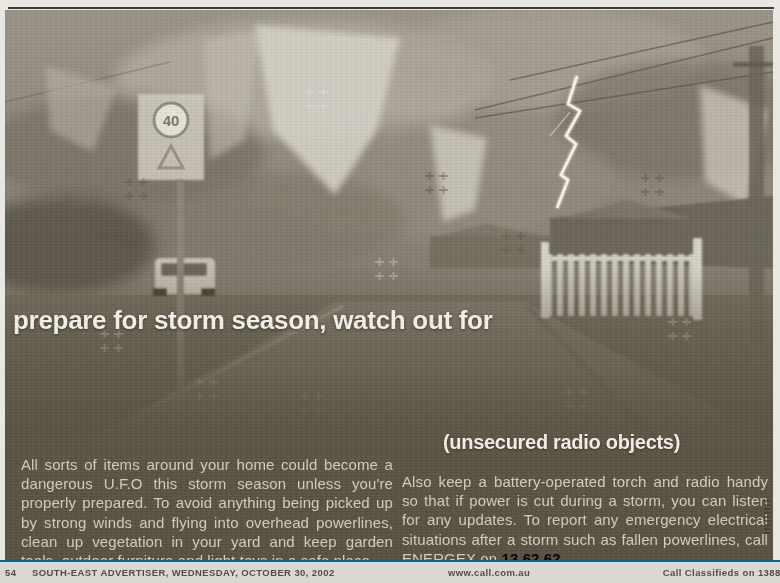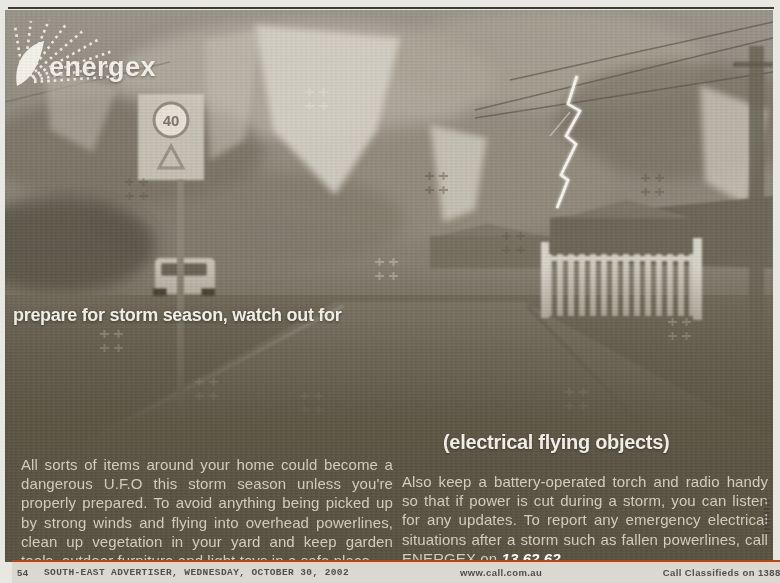--- a/index.html
+++ b/index.html
@@ -13,41 +13,41 @@
     background:linear-gradient(180deg,rgba(93,86,69,0) 0%,rgba(93,86,69,0) 46%,
       rgba(92,85,68,.5) 60%,rgba(91,84,67,.95) 75%,#5b5444 83%,#595242 100%);}
   .grain{position:absolute;inset:0;pointer-events:none;opacity:.8;
     background-image:repeating-linear-gradient(0deg,rgba(255,255,255,.03) 0 1px,rgba(0,0,0,.035) 2px 3px),
       repeating-linear-gradient(90deg,rgba(0,0,0,.02) 0 2px,rgba(255,255,255,.02) 3px 5px);}
   
   .logo{position:absolute;left:8px;top:8px;width:230px;height:80px;}
   .logo-text{position:absolute;left:36px;top:34px;color:#f4f2ea;font-size:27px;font-weight:bold;
     letter-spacing:.5px;text-shadow:0 1px 3px rgba(60,55,40,.6);}
   
-  .tagline{position:absolute;left:8px;top:295px;color:#f4f2ea;font-size:18px;font-weight:bold;
+  .tagline{position:absolute;left:8px;top:295px;color:#f4f2ea;font-size:26px;font-weight:bold;
     letter-spacing:-.3px;text-shadow:0 1px 3px rgba(40,36,26,.75);white-space:nowrap;}
   .headline{position:absolute;left:221px;top:318px;color:#f6f4ee;font-size:97px;font-weight:bold;
     letter-spacing:-6px;line-height:1;text-shadow:0 2px 4px rgba(40,36,26,.5);}
   .subheadline{position:absolute;left:438px;top:421px;color:#f4f2ea;font-size:20px;font-weight:bold;
     letter-spacing:-.3px;text-shadow:0 1px 2px rgba(30,27,18,.6);white-space:nowrap;}
   
   .col-left{position:absolute;left:16px;top:430px;width:372px;color:#d4cfc1;font-size:15px;
     line-height:1.28;text-align:justify;letter-spacing:.1px;}
   .col-right{position:absolute;left:397px;top:447px;width:366px;color:#d4cfc1;font-size:15px;
     line-height:1.28;text-align:justify;letter-spacing:.1px;}
-  .phone{font-weight:bold;color:#ffffff;font-style:italic;}
+  .phone{font-weight:bold;color:#000000;}
   .code-mark{position:absolute;right:3px;bottom:28px;width:6px;height:36px;opacity:.65;
     background:repeating-linear-gradient(0deg,#3c382e 0 2px,rgba(0,0,0,0) 2px 4px);}
   
   .footer{position:absolute;left:0;right:0;bottom:0;height:21px;background:#dbd8d1;overflow:hidden;
-    border-top:2px solid #c2410c;margin-left:12px;}
+    border-top:2px solid #0369a1;}
   .footer span{position:absolute;top:5px;font-size:9.5px;font-weight:bold;color:#504e48;
     letter-spacing:.4px;white-space:nowrap;}
   .pageno{left:5px;}
-  .publication{left:32px;font-family:Liberation Mono, monospace;}
+  .publication{left:32px;}
   .website{left:448px;}
   .classifieds{right:-12px;}
 </style>
 </head>
 <body>
 
 <div class="page">
   <div class="top-rule"></div>
 
   <div class="ad">
@@ -172,40 +172,23 @@
         <use href="#xc" x="300" y="78" stroke="#ece8dc" opacity=".4"></use>
         <use href="#xc" x="497" y="222" stroke="#57523f" opacity=".35"></use>
         <use href="#xc" x="663" y="308" stroke="#ece8dc" opacity=".4"></use>
         <use href="#xc" x="120" y="168" stroke="#57523f" opacity=".35"></use>
         <use href="#xc" x="370" y="248" stroke="#ece8dc" opacity=".35"></use>
       </g>
     </svg>
 
     <div class="shade"></div>
 
-    <div class="logo">
-      <svg width="130" height="74" viewBox="0 0 130 74" aria-hidden="true">
-        <g stroke="#f4f2ea" stroke-width="2.6" stroke-dasharray="2.6 4" fill="none" opacity=".95">
-          <path d="M10,58 L2,8"></path>
-            <path d="M11,57 L18,3"></path>
-            <path d="M13,57 L36,2"></path>
-          <path d="M15,57 L54,5"></path>
-            <path d="M17,58 L72,11"></path>
-            <path d="M19,59 L88,20"></path>
-          <path d="M20,60 L100,33"></path>
-            <path d="M21,62 L106,46"></path>
-            <path d="M21,64 L108,58"></path>
-        </g>
-        <path d="M4,68 C0,46 12,28 31,23 C27,46 19,61 4,68 Z" fill="#f4f2ea"></path>
-      </svg>
-      <span class="logo-text">energex</span>
-    </div>
 
     <div class="tagline">prepare for storm season, watch out for</div>
-    <div class="subheadline">(electrical flying objects)</div>
+    <div class="subheadline">(unsecured radio objects)</div>
 
     <p class="col-left">All sorts of items around your home could become a dangerous U.F.O this storm season unless you're properly prepared. To avoid anything being picked up by strong winds and flying into overhead powerlines, clean up vegetation in your yard and keep garden tools, outdoor furniture and light toys in a safe place.</p>
     <p class="col-right"><span>Also keep a battery-operated torch and radio handy so that if power is cut during a storm, you can listen for any updates. To report any emergency electrical situations after a storm such as fallen powerlines, call ENERGEX on </span><span class="phone">13 62 62</span><span>.</span></p>
 
     <div class="code-mark"></div>
     <div class="grain"></div>
   </div>
 
   <div class="footer">
     <span class="pageno">54</span>

